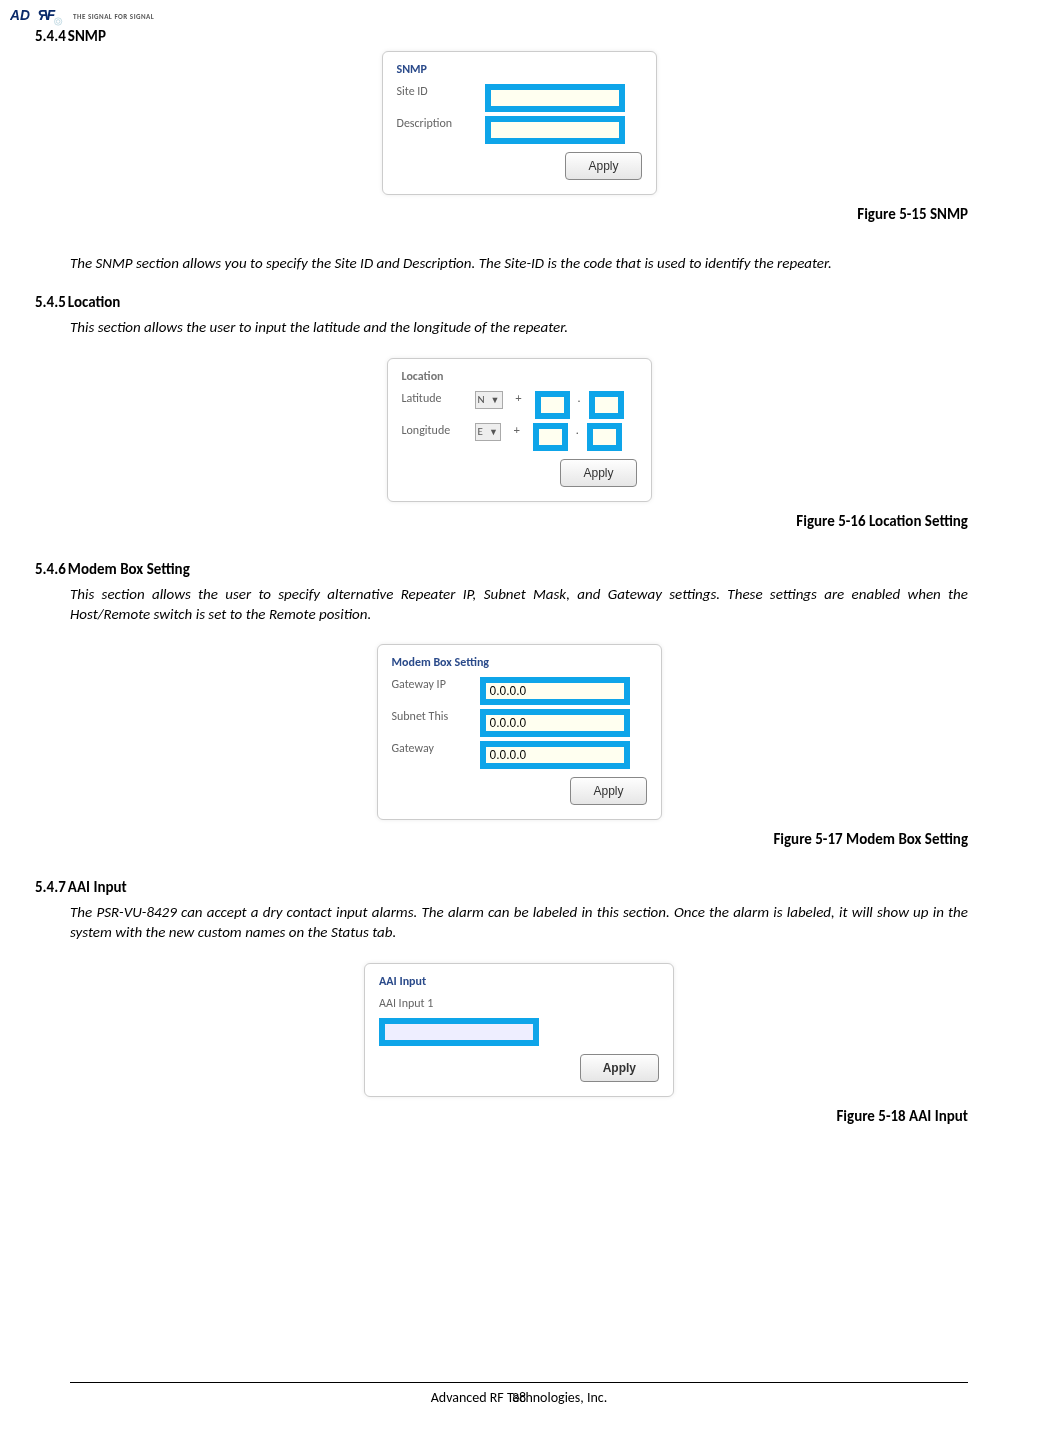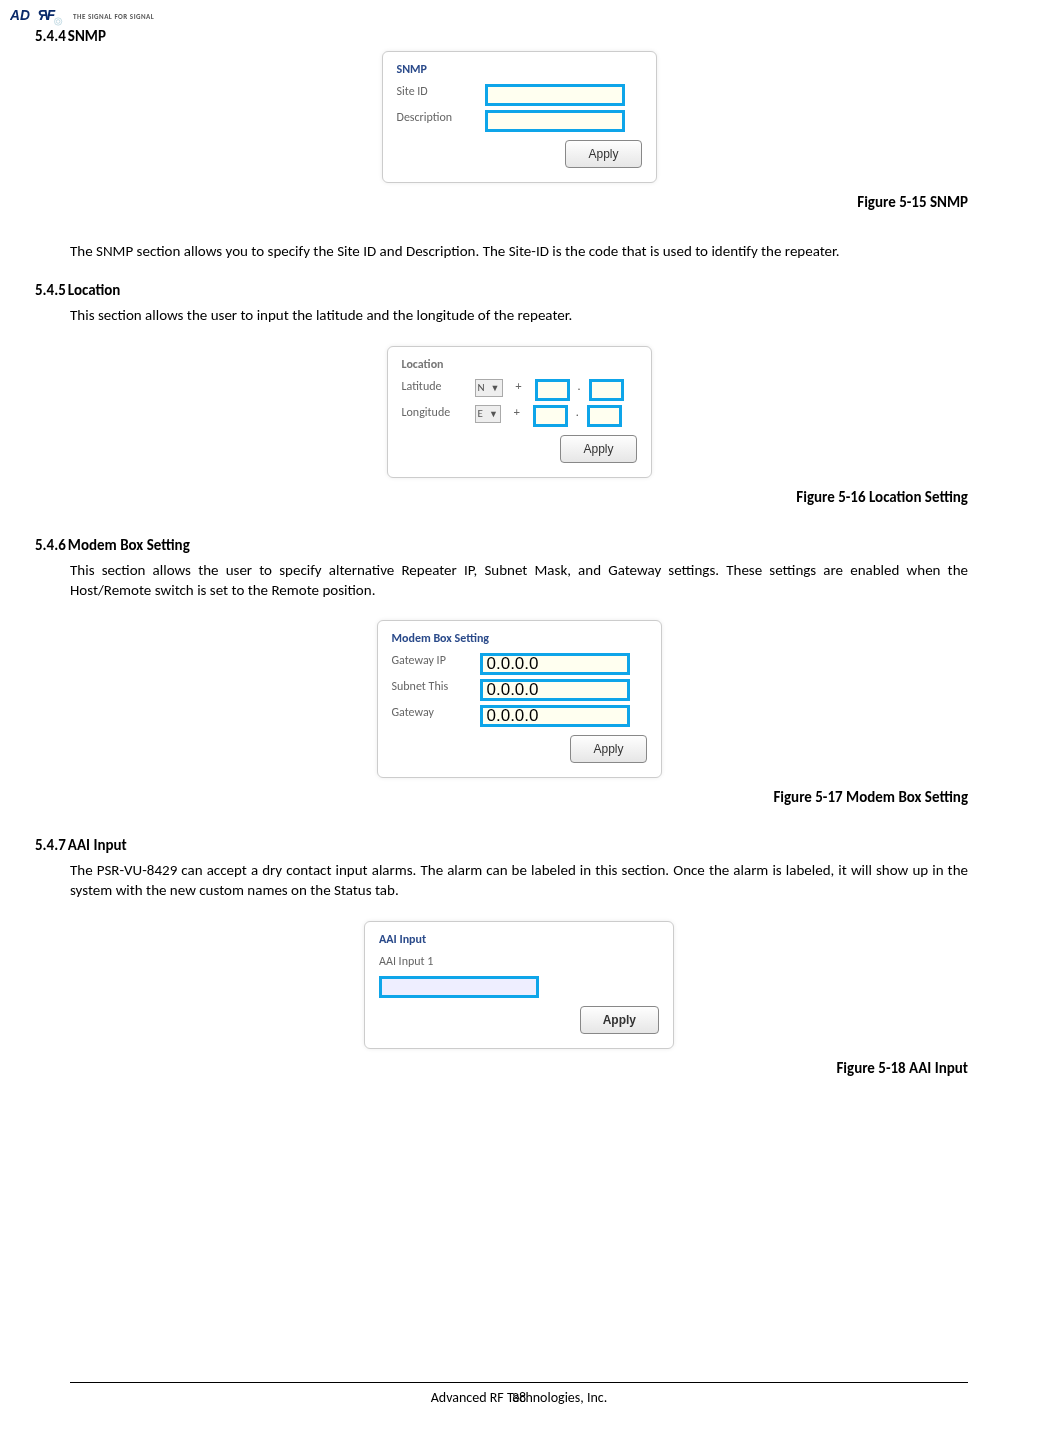--- a/index.html
+++ b/index.html
@@ -10,38 +10,38 @@
     background: #fff;
     width: 1038px;
     height: 1456px;
     position: relative;
     padding: 5px 70px 0 70px;
   }
   .logo-bar { display: flex; align-items: center; gap: 8px; margin-left: -60px; }
   .logo-svg { width: 55px; height: 22px; }
   .logo-tag { font-size: 7px; letter-spacing: 0.5px; color: #555; font-weight: bold; }
   .section-head { font-weight: bold; margin-bottom: 6px; display: flex; gap: 2px; font-size:15px; margin-left:-35px;}
-  .body-text { text-align: justify; line-height: 1.35; margin-bottom: 20px; }
+  .body-text { text-align: justify; line-height: 1.35; margin-bottom: 20px; font-style: italic; }
   .figure-caption { text-align: right; font-weight: bold; margin-top: 10px; margin-bottom: 30px; font-size:15px;}
   .figure-wrap { display:flex; justify-content:center; }
   
   .panel {
     border: 1px solid #ccc;
     border-radius: 6px;
     background: #fff;
     box-shadow: 0 0 4px rgba(0,0,0,0.08);
     padding: 10px 14px 14px 14px;
     font-size: 12px;
     color: #555;
   }
   .panel-title { font-weight: bold; color: #2a4a8a; font-size: 12px; margin-bottom: 8px;}
   .panel-row { display:flex; gap:8px; margin-bottom:4px; }
   .panel-label { width: 80px; color:#666; }
   .panel-input {
-    border:3px solid #0ea5e9; background:#fffff0; height:18px; padding:8px 4px; font-size:17px;
+    border:6px solid #0ea5e9; background:#fffff0; height:18px; padding:8px 4px; font-size:12px;
   }
   .panel-select {
     border:1px solid #aaa; background:#eee; height:18px; font-size:11px; padding:0 2px;
     display:flex; align-items:center; gap:6px;
   }
   .panel-select .arrow { font-size:9px; }
   .panel-btn-row { display:flex; justify-content:flex-end; margin-top:8px; }
   .panel-btn {
     border:1px solid #888; border-radius:4px; padding:6px 22px; font-size:12px;
     background: linear-gradient(#fefefe,#e6e6e6); color:#333;

